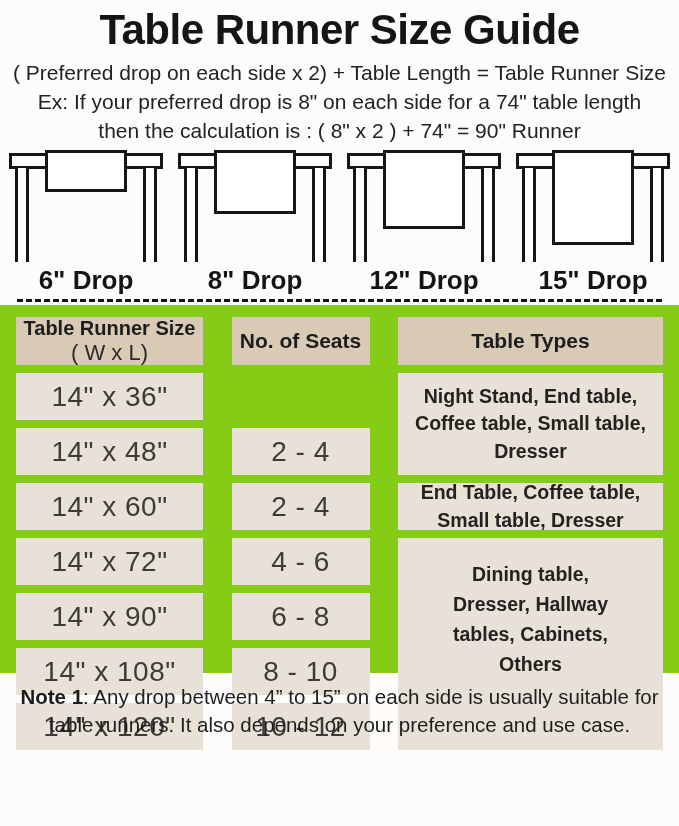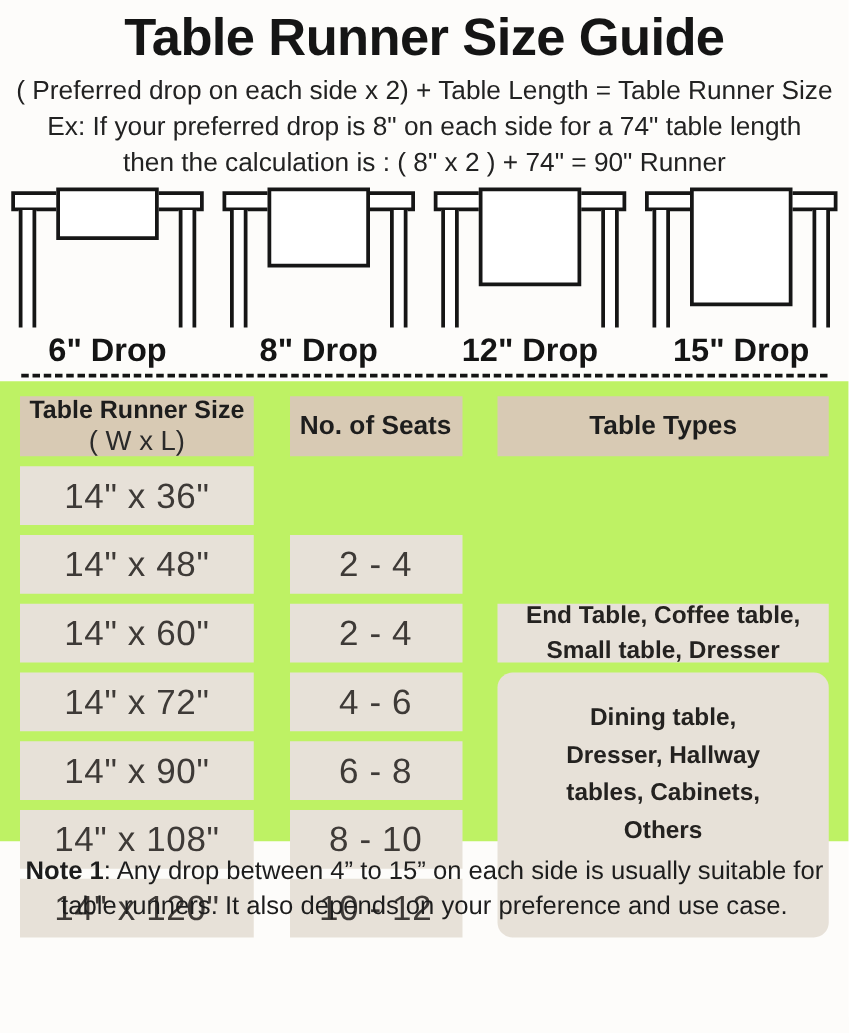--- a/index.html
+++ b/index.html
@@ -57,21 +57,21 @@
 
   
   .dashed {
     width:645px; margin:3px auto 0;
     border-top:3px dashed #141414;
   }
 
   
   .grid-section {
     margin-top:3px;
-    background:#bef264;
+    background:#84cc16;
     padding:12px 16px 12px 16px;
     height:368px;
   }
   .grid {
     display:grid;
     grid-template-columns:187px 138px 265px;
     grid-template-rows:48px repeat(7,47px);
     row-gap:8px;
     justify-content:space-between;
   }
@@ -82,21 +82,21 @@
   }
   .hdr { background:#d8cab4; }
   .bdy { background:#e7e1d8; }
   .hdr-title { font-size:20px; font-weight:700; color:#1d1d1d; line-height:1.15; }
   .hdr-sub   { font-size:22px; font-weight:400; color:#2a2a2a; }
   .hdr-one   { font-size:21px; font-weight:700; color:#1d1d1d; }
   .val { font-size:28px; font-weight:400; color:#3e3a37; letter-spacing:0.5px; }
   .types { font-size:19.5px; font-weight:700; color:#242220; line-height:1.42; }
   .types .wrap { max-width:240px; }
   .types-tall .wrap { max-width:195px; line-height:1.55; }
-  .types-tall { padding-bottom:50px;border-radius:12px; }
+  .types-tall { padding-bottom:50px; }
 
   
   .notes { padding-top:10px; text-align:center; }
   .note-line { font-size:20.5px; line-height:1.37; color:#1d1d1d; }
   .note-label { font-weight:700; }
 </style>
 </head>
 <body>
 
 <div class="page">
@@ -202,20 +202,23 @@
       <div class="cell bdy" style="grid-area:6/2">
           <span class="val">6 - 8</span>
         </div>
       <div class="cell bdy" style="grid-area:7/2">
           <span class="val">8 - 10</span>
         </div>
       <div class="cell bdy" style="grid-area:8/2">
           <span class="val">10 - 12</span>
         </div>
 
+      <div class="cell bdy types" style="grid-area:2/3/4/4">
+        <span class="wrap">Night Stand, End table, Coffee table, Small table, Dresser</span>
+      </div>
       <div class="cell bdy types" style="grid-area:4/3/5/4">
         <span class="wrap">End Table, Coffee table, Small table, Dresser</span>
       </div>
       <div class="cell bdy types types-tall" style="grid-area:5/3/9/4">
         <span class="wrap">Dining table, Dresser, Hallway tables, Cabinets, Others</span>
       </div>
 
     </div>
   </section>
 

